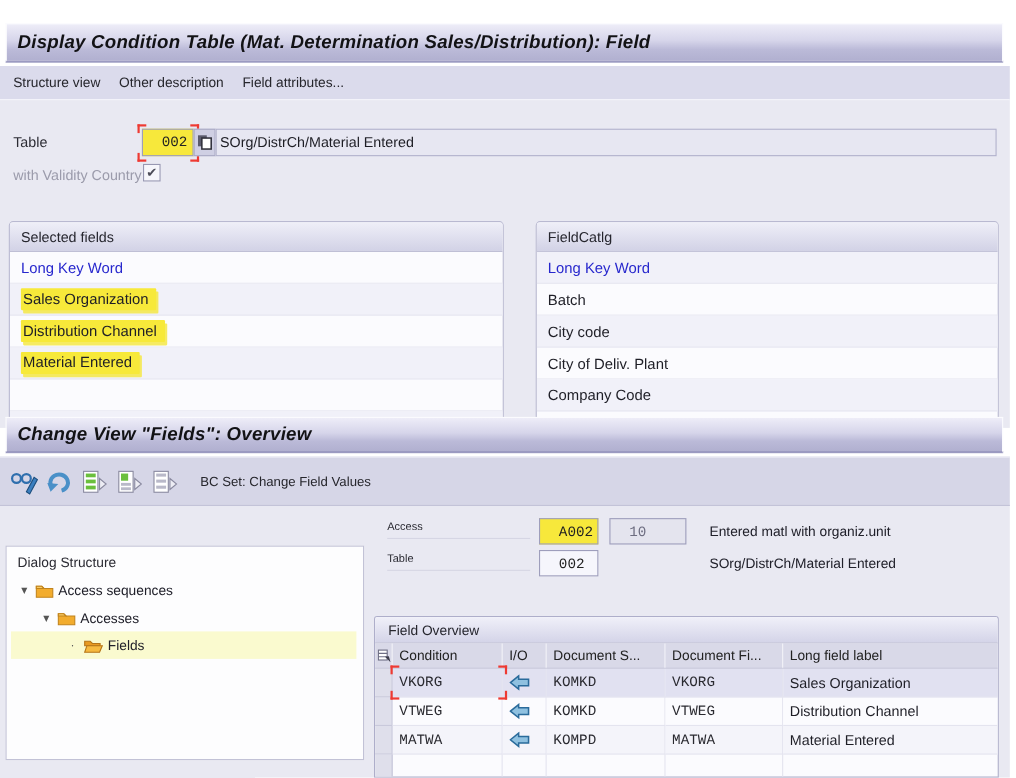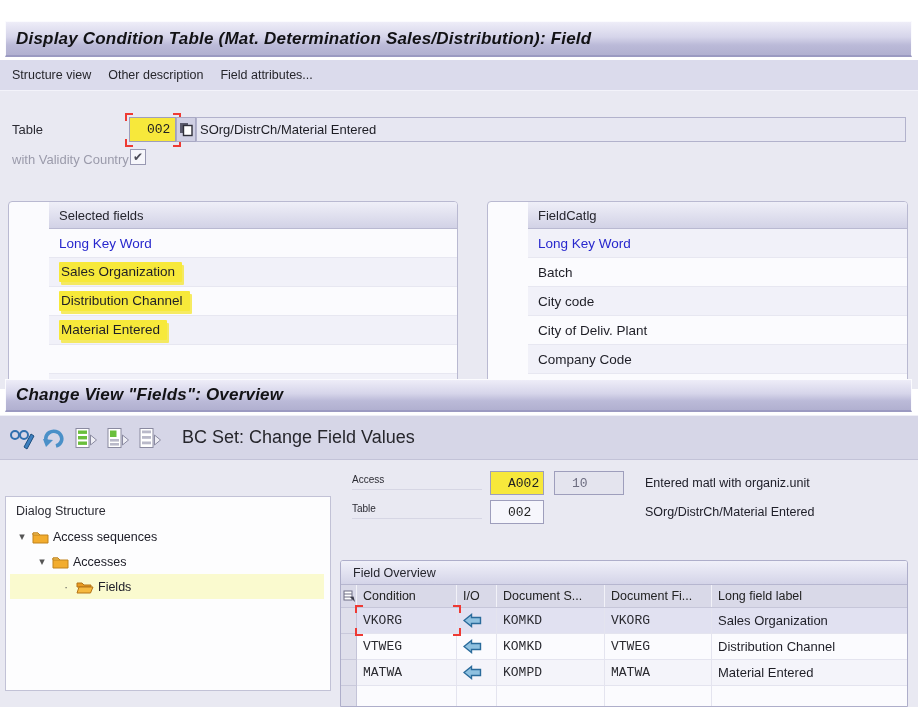--- a/index.html
+++ b/index.html
@@ -48,42 +48,42 @@
     background:#cfcfe3; border:1px solid #a9a9c4;
     display:flex; align-items:center; justify-content:center;
   }
   .checkbox {
     width:16px; height:16px; background:#f6f6fb; border:1px solid #9898b2;
     display:flex; align-items:center; justify-content:center;
     font-size:12px; color:#4c4c58;
   }
 
   
-  .panel { background:#fbfbfe; border:1px solid #b9b9d1; border-radius:4px 4px 0 0; overflow:hidden;padding-left:40px; }
+  .panel { background:#fbfbfe; border:1px solid #b9b9d1; border-radius:4px 4px 0 0; overflow:hidden; }
   .panel-header {
     height:27px; background:linear-gradient(#efeff8,#d2d2e6);
     border-bottom:1px solid #b9b9d1; display:flex; align-items:center;
     padding-left:10px; font-size:13px; color:#26262e;
   }
   .list-row {
     height:29px; display:flex; align-items:center; padding-left:10px;
     font-size:13.5px; color:#1e1e26; border-bottom:1px solid #e7e7f1;
   }
   .list-row.alt { background:#f1f1f9; }
   .list-row .link { color:#2727cd; }
   .hl {
     background:#f7e93a; padding:2px 7px 3px 2px; border-radius:1px;
     box-shadow:2px 3px 0 rgba(245,232,70,.85);
   }
 
   
   .toolbar {
     background:#d6d6e7; border-bottom:1px solid #c3c3d8; border-top:1px solid #efeff7;
     display:flex; align-items:center; padding-left:8px;
-    font-size:18px; color:#26262c;
+    font-size:12px; color:#26262c;
   }
   .tb-btn { width:28px; height:26px; display:flex; align-items:center; justify-content:center; margin-right:4px; }
   .tb-text { margin-left:14px; }
   .w2-body { background:#e9e9f2; }
 
   .ds-panel { background:#fdfdfe; border:1px solid #c2c2d6; }
   .ds-header { padding:7px 0 6px 10px; font-size:12.5px; color:#2b2b33; }
   .tree-item { height:25px; display:flex; align-items:center; font-size:12.5px; color:#20202a; gap:4px; }
   .tree-item .glyph { width:12px; text-align:center; color:#555; font-size:11px; }
   .tree-sel { background:#fafacf; }

